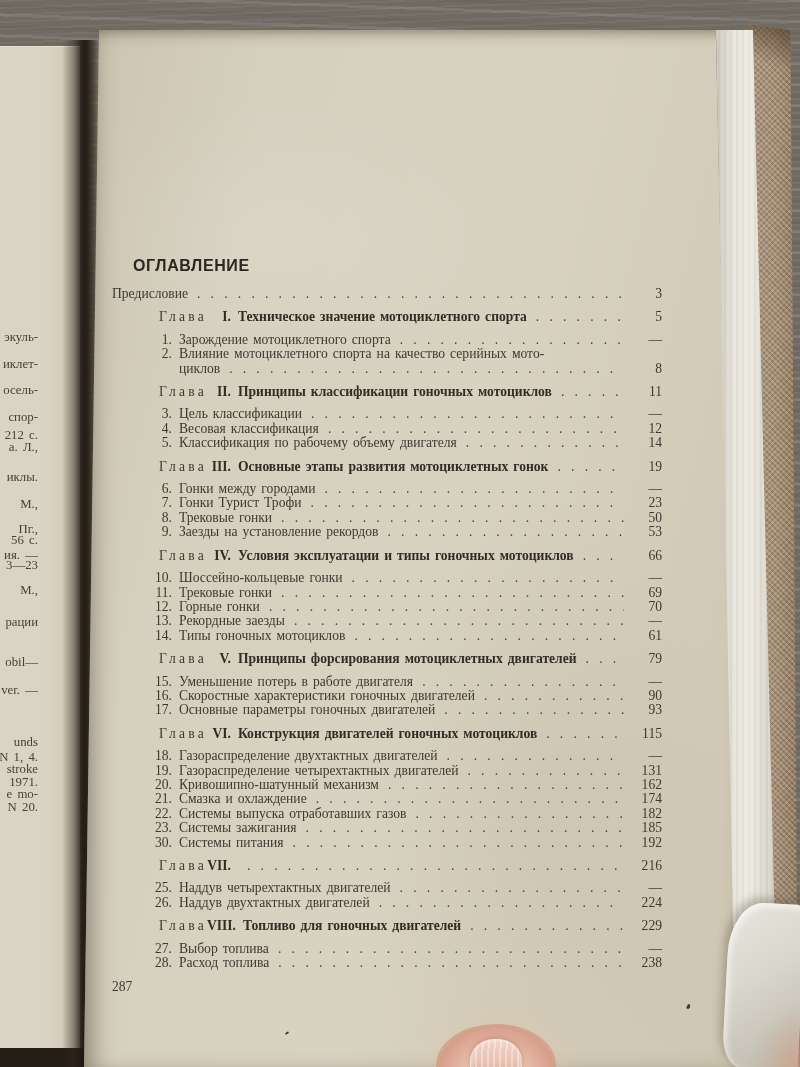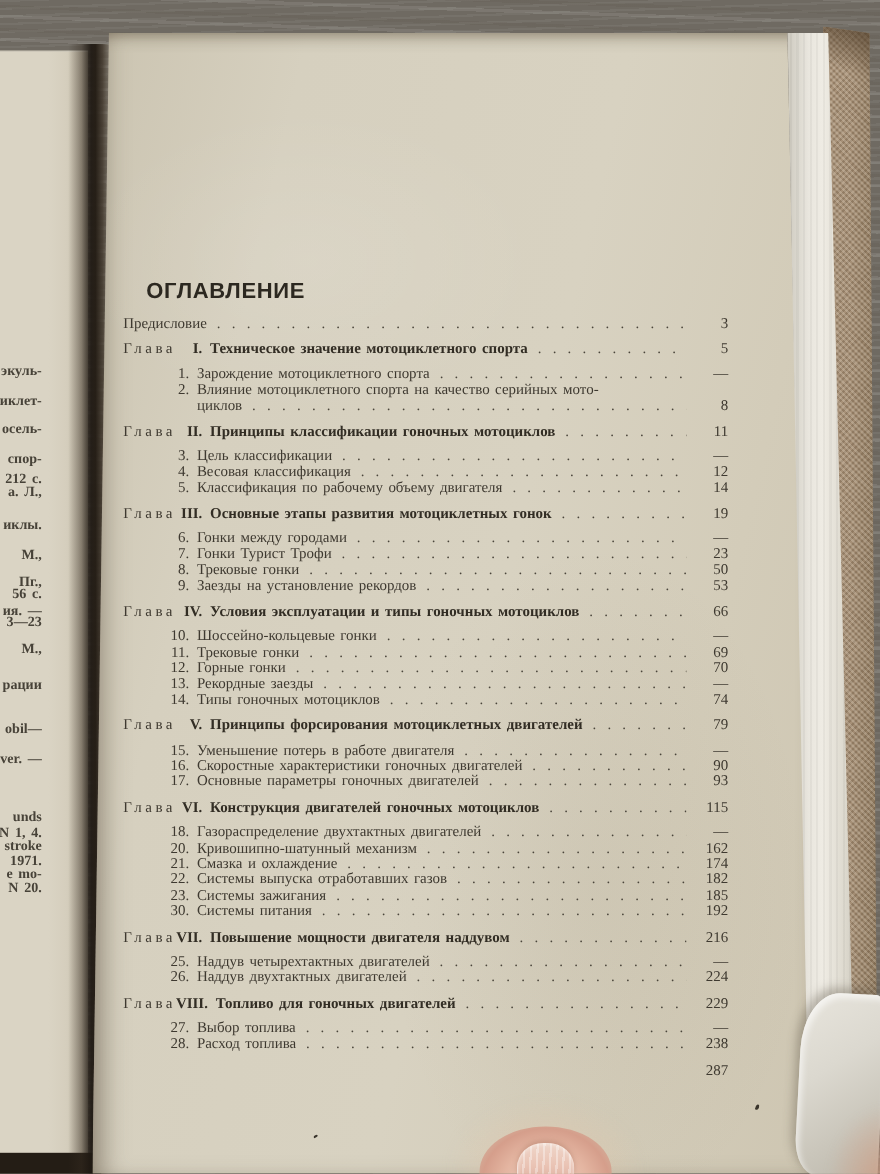--- a/index.html
+++ b/index.html
@@ -7,21 +7,21 @@
     background:linear-gradient(180deg,#6f6a62 0%,#87ότ8177 2%,#8d867a 3%,#98907f 6%,#9c9385 45%,#a09183 75%,#a89786 100%);
     font-family:"Liberation Serif","DejaVu Serif",serif;}
   .photo::before{content:"";position:absolute;inset:0;z-index:0;pointer-events:none;
     background:
       repeating-linear-gradient(2deg, rgba(255,255,255,.09) 0 3px, rgba(255,255,255,0) 3px 9px, rgba(70,58,44,.08) 9px 12px, rgba(0,0,0,0) 12px 21px),
       repeating-linear-gradient(178deg, rgba(255,255,255,.05) 0 2px, rgba(0,0,0,0) 2px 7px);}
   
   .left-page{position:absolute;z-index:2;left:0;top:46px;width:80px;height:1002px;overflow:hidden;
     background:linear-gradient(90deg,#dad4c4 0 55%,#d5cebd 75%,#cdc5b3 88%,#bfb7a4 100%);
     border-top:1px solid #e9e3d3;}
-  .frag{position:absolute;right:42px;white-space:nowrap;font-size:12.8px;line-height:13px;color:#474238;word-spacing:2px;font-weight:bold;}
+  .frag{position:absolute;right:42px;white-space:nowrap;font-size:12.8px;line-height:13px;color:#474238;word-spacing:2px;}
   
   .under-shadow{position:absolute;z-index:3;left:0;top:1048px;width:92px;height:19px;background:#241d15;}
   
   .gutter{position:absolute;z-index:4;left:62px;top:40px;width:40px;height:1027px;
     background:linear-gradient(90deg, rgba(40,32,24,0) 0%, rgba(52,42,32,.45) 30%, rgba(30,24,18,.92) 52%, #261f17 62%, rgba(64,54,42,.78) 78%, rgba(140,128,106,.25) 92%, rgba(140,128,106,0) 100%);}
   
   .cover{position:absolute;z-index:5;left:744px;top:24px;width:54px;height:1043px;
     clip-path:polygon(8% 0, 86% 0.6%, 100% 100%, 34% 100%);
     background:
       repeating-linear-gradient(45deg, rgba(255,246,230,.20) 0 2px, rgba(0,0,0,0) 2px 4px),
@@ -46,33 +46,33 @@
   .main-page{position:absolute;z-index:5;left:84px;top:30px;width:654px;height:1037px;
     clip-path:polygon(2.3% 0, 96.6% 0, 100% 100%, 0 100%);
     background:linear-gradient(103deg,#cbc4b1 0%,#d6d0bf 22%,#d8d2c1 55%,#d3ccb9 78%,#cec6b2 100%);
     box-shadow:inset 20px 0 24px -12px rgba(82,70,52,.55), inset 0 12px 14px -10px rgba(100,90,70,.55), inset -8px 0 14px -8px rgba(110,98,78,.35);}
   .main-page::before{content:"";position:absolute;inset:0;pointer-events:none;
     background:
       radial-gradient(ellipse 300px 200px at 30% 20%, rgba(255,255,255,.10), rgba(255,255,255,0) 70%),
       radial-gradient(ellipse 260px 420px at 70% 75%, rgba(120,108,84,.07), rgba(0,0,0,0) 75%);}
   
   .content{position:absolute;left:28px;top:226px;width:550px;font-size:13.6px;color:#3e3930;}
-  .heading{font-family:"Liberation Sans","DejaVu Sans",sans-serif;font-weight:bold;font-size:20px;
+  .heading{font-family:"Liberation Sans","DejaVu Sans",sans-serif;font-weight:bold;font-size:16px;
     letter-spacing:.6px;color:#2c2820;margin:0 0 12px 21px;line-height:19px;}
   .toc-row{display:flex;align-items:center;line-height:14.4px;word-spacing:1.6px;}
   .toc-row.chapter{margin:9px 0 8px;}
-  .ch-prefix{flex:none;letter-spacing:3.2px;}
+  .ch-prefix{flex:none;letter-spacing:3.2px;margin-left:47px;}
   .ch-num{flex:none;min-width:24px;text-align:right;margin-right:7px;font-weight:bold;color:#322d24;}
   .chapter .title{font-weight:bold;color:#322d24;}
   .i-num{flex:none;width:60px;text-align:right;margin-right:7px;}
   .title{flex:none;max-width:420px;}
   .dots{flex:1 1 auto;overflow:hidden;white-space:nowrap;margin:0 4px 0 9px;color:#4a453b;}
   .dots::after{content:". . . . . . . . . . . . . . . . . . . . . . . . . . . . . . . . . . . . . . . . . . . . . . . . . . . . . . . . . . . .";letter-spacing:2.6px;}
   .page{flex:none;min-width:34px;text-align:right;}
-  .folio{text-align:right;margin-top:9px;}
+  .folio{text-align:left;margin-top:9px;}
   .speck{position:absolute;z-index:9;background:#3a352c;border-radius:50% 50% 50% 0;}
   .speck.s1{left:285px;top:1032px;width:4px;height:2px;transform:rotate(-30deg);}
   .speck.s2{left:687px;top:1004px;width:3px;height:5px;transform:rotate(20deg);}
   
   .finger{position:absolute;z-index:10;left:436px;top:1024px;width:120px;height:43px;}
   .finger .halo{position:absolute;left:-28px;top:-26px;right:-28px;bottom:-12px;
     background:radial-gradient(ellipse at 50% 78%, rgba(228,198,168,.6), rgba(228,198,168,0) 72%);filter:blur(5px);}
   .finger .skin{position:absolute;inset:0;border-radius:50% 50% 0 0 / 95% 95% 0 0;
     background:radial-gradient(ellipse at 50% 120%, #eed4c4 0%, #e4b5a1 45%, #d59e8b 68%, rgba(203,148,128,.3) 88%, rgba(203,148,128,0) 96%);}
   .finger .nail{position:absolute;left:50%;transform:translateX(-50%);bottom:-8px;width:52px;height:36px;
@@ -236,21 +236,21 @@
           <div class="toc-row item">
             <span class="i-num">13.</span>
             <span class="title">Рекордные заезды</span>
             <span class="dots"></span>
             <span class="page">—</span>
           </div>
           <div class="toc-row item">
             <span class="i-num">14.</span>
             <span class="title">Типы гоночных мотоциклов</span>
             <span class="dots"></span>
-            <span class="page">74</span>
+            <span class="page">61</span>
           </div>
           <div class="toc-row chapter">
             <span class="ch-prefix">Глава</span>
             <span class="ch-num">V.</span>
             <span class="title">Принципы форсирования мотоциклетных двигателей</span>
             <span class="dots"></span>
             <span class="page">79</span>
           </div>
           <div class="toc-row item">
             <span class="i-num">15.</span>
@@ -277,20 +277,26 @@
             <span class="dots"></span>
             <span class="page">115</span>
           </div>
           <div class="toc-row item">
             <span class="i-num">18.</span>
             <span class="title">Газораспределение двухтактных двигателей</span>
             <span class="dots"></span>
             <span class="page">—</span>
           </div>
           <div class="toc-row item">
+            <span class="i-num">19.</span>
+            <span class="title">Газораспределение четырехтактных двигателей</span>
+            <span class="dots"></span>
+            <span class="page">131</span>
+          </div>
+          <div class="toc-row item">
             <span class="i-num">20.</span>
             <span class="title">Кривошипно-шатунный механизм</span>
             <span class="dots"></span>
             <span class="page">162</span>
           </div>
           <div class="toc-row item">
             <span class="i-num">21.</span>
             <span class="title">Смазка и охлаждение</span>
             <span class="dots"></span>
             <span class="page">174</span>
@@ -309,21 +315,20 @@
           </div>
           <div class="toc-row item">
             <span class="i-num">30.</span>
             <span class="title">Системы питания</span>
             <span class="dots"></span>
             <span class="page">192</span>
           </div>
           <div class="toc-row chapter">
             <span class="ch-prefix">Глава</span>
             <span class="ch-num">VII.</span>
-            <span class="title">Повышение мощности двигателя наддувом</span>
             <span class="dots"></span>
             <span class="page">216</span>
           </div>
           <div class="toc-row item">
             <span class="i-num">25.</span>
             <span class="title">Наддув четырехтактных двигателей</span>
             <span class="dots"></span>
             <span class="page">—</span>
           </div>
           <div class="toc-row item">

